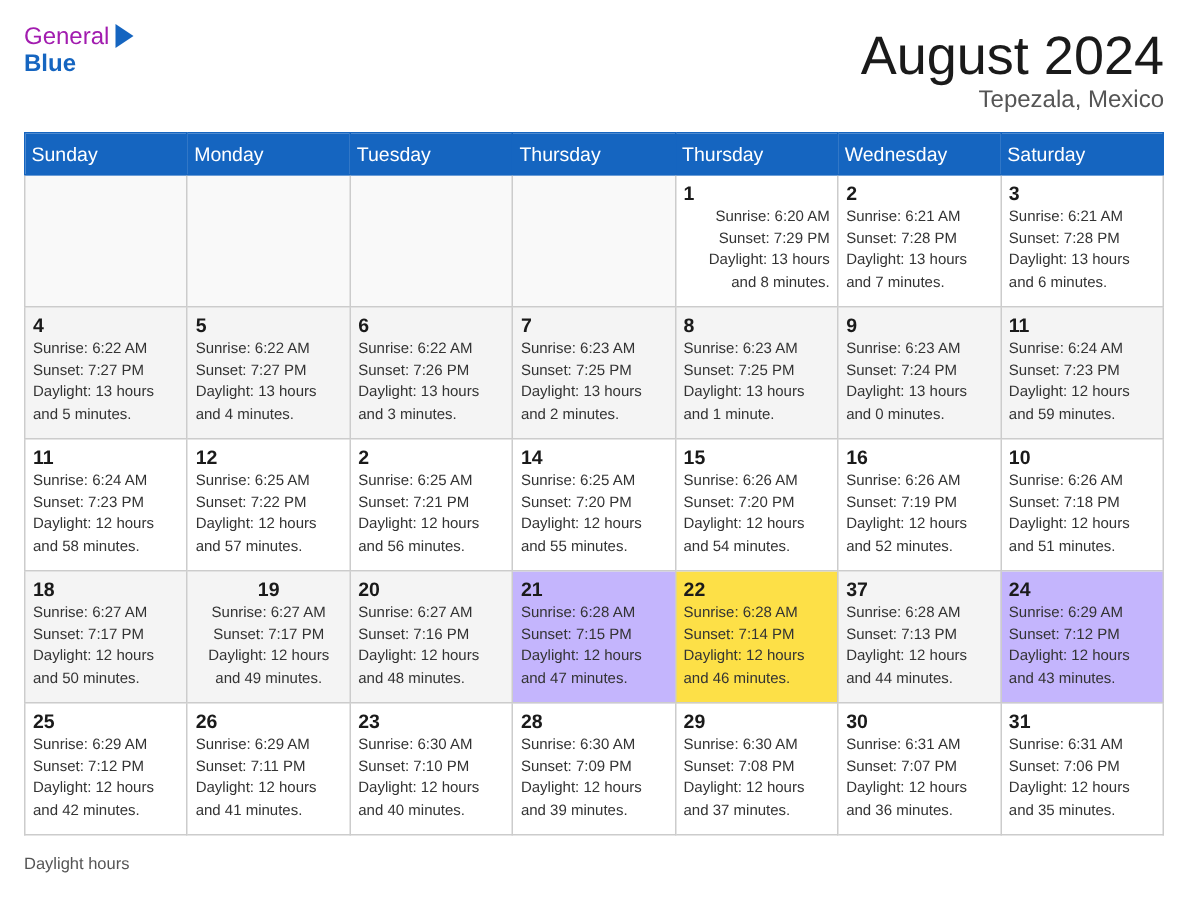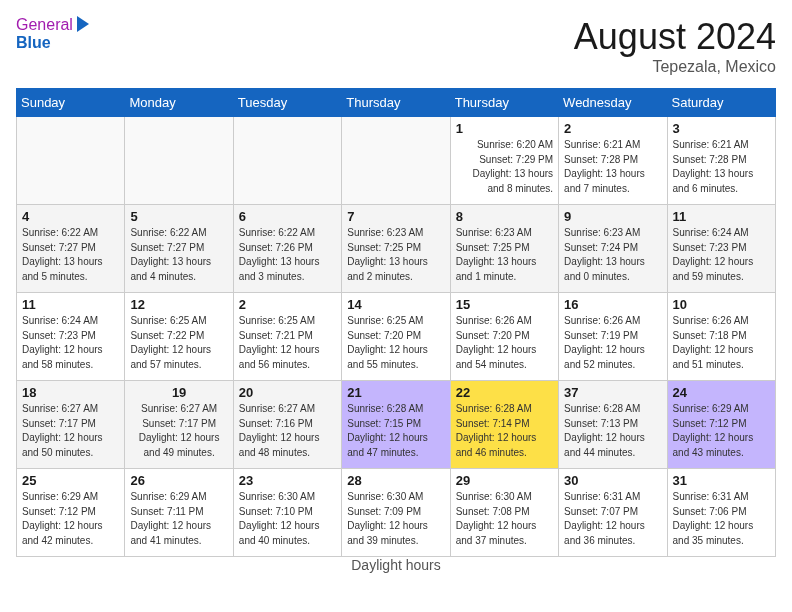--- a/index.html
+++ b/index.html
@@ -334,21 +334,21 @@
           <span class="day-num">31</span>
           <div class="day-info" style="white-space: pre-line;">Sunrise: 6:31 AM
 Sunset: 7:06 PM
 Daylight: 12 hours
 and 35 minutes.</div>
         </td>
       </tr>
     </tbody>
 </table>
 
-<div style="margin-top:0; font-size:14px; color:#555;text-align:center;">
+<div style="margin-top:13px; font-size:11px; color:#555;">
   <span>Daylight hours</span>
 </div>
 
 <style>
   .logo {
     display: flex;
     flex-direction: column;
     align-items: flex-start;
     gap: 0;
   }

